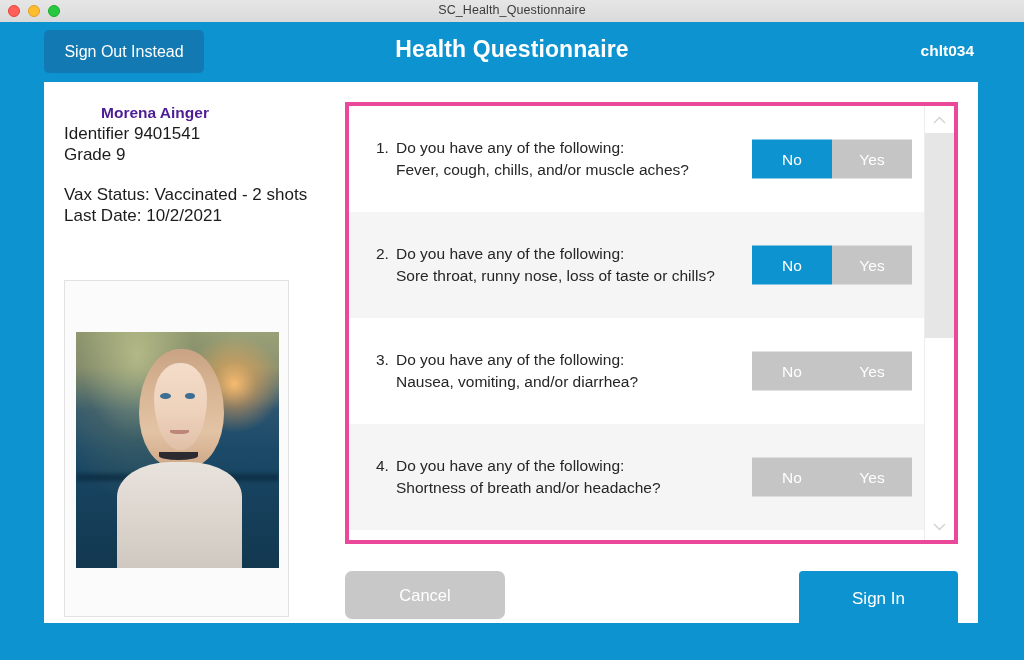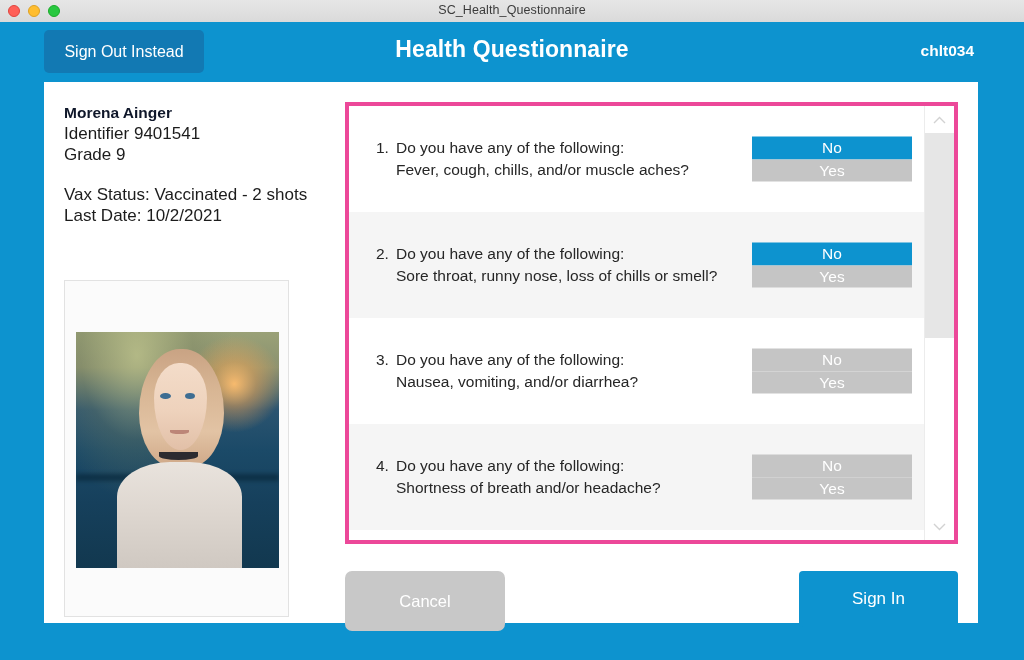--- a/index.html
+++ b/index.html
@@ -117,22 +117,23 @@
   
   .student {
     position: absolute;
     left: 20px;
     top: 20px;
     width: 280px;
   }
   .student-name {
     font-size: 15.5px;
     font-weight: bold;
-    color: #0f172a;
+    color: #4c1d95;
     line-height: 21px;
+    margin-left: 37px;
   }
   .student-line {
     font-size: 17px;
     color: #1c1c1c;
     line-height: 21px;
   }
   .student-gap { height: 19px; }
 
   .photo-card {
     position: absolute;
@@ -263,22 +264,21 @@
     display: inline-block;
     vertical-align: top;
   }
   .toggle {
     position: absolute;
     right: 42px;
     top: 50%;
     transform: translateY(-50%);
     display: flex;
     width: 160px;
-    height: 45px;
-    flex-direction: column;
+    height: 39px;
   }
   .toggle .opt {
     flex: 1;
     display: flex;
     align-items: center;
     justify-content: center;
     font-size: 15.5px;
     color: #ffffff;
     background: #c5c5c5;
     cursor: pointer;
@@ -319,21 +319,21 @@
     background: #e6e6e6;
     cursor: pointer;
   }
 
   
   .cancel-btn {
     position: absolute;
     left: 301px;
     top: 489px;
     width: 160px;
-    height: 60px;
+    height: 48px;
     background: #c8c8c8;
     border: none;
     border-radius: 7px;
     color: #ffffff;
     font-size: 16.5px;
     font-family: "Liberation Sans", sans-serif;
     cursor: pointer;
     padding: 0;
   }
   .signin-btn {
@@ -406,21 +406,21 @@
             <span class="num">1.</span><span class="qbody"><span>Do you have any of the following:</span><br><span>Fever, cough, chills, and/or muscle aches?</span></span>
           </div>
           <div class="toggle">
             <div class="opt sel">No</div>
             <div class="opt">Yes</div>
           </div>
         </div>
 
         <div class="qrow alt">
           <div class="qtext">
-            <span class="num">2.</span><span class="qbody"><span>Do you have any of the following:</span><br><span>Sore throat, runny nose, loss of chills or smell?</span></span>
+            <span class="num">2.</span><span class="qbody"><span>Do you have any of the following:</span><br><span>Sore throat, runny nose, loss of taste or chills?</span></span>
           </div>
           <div class="toggle">
             <div class="opt sel">No</div>
             <div class="opt">Yes</div>
           </div>
         </div>
 
         <div class="qrow">
           <div class="qtext">
             <span class="num">3.</span><span class="qbody"><span>Do you have any of the following:</span><br><span>Nausea, vomiting, and/or diarrhea?</span></span>

